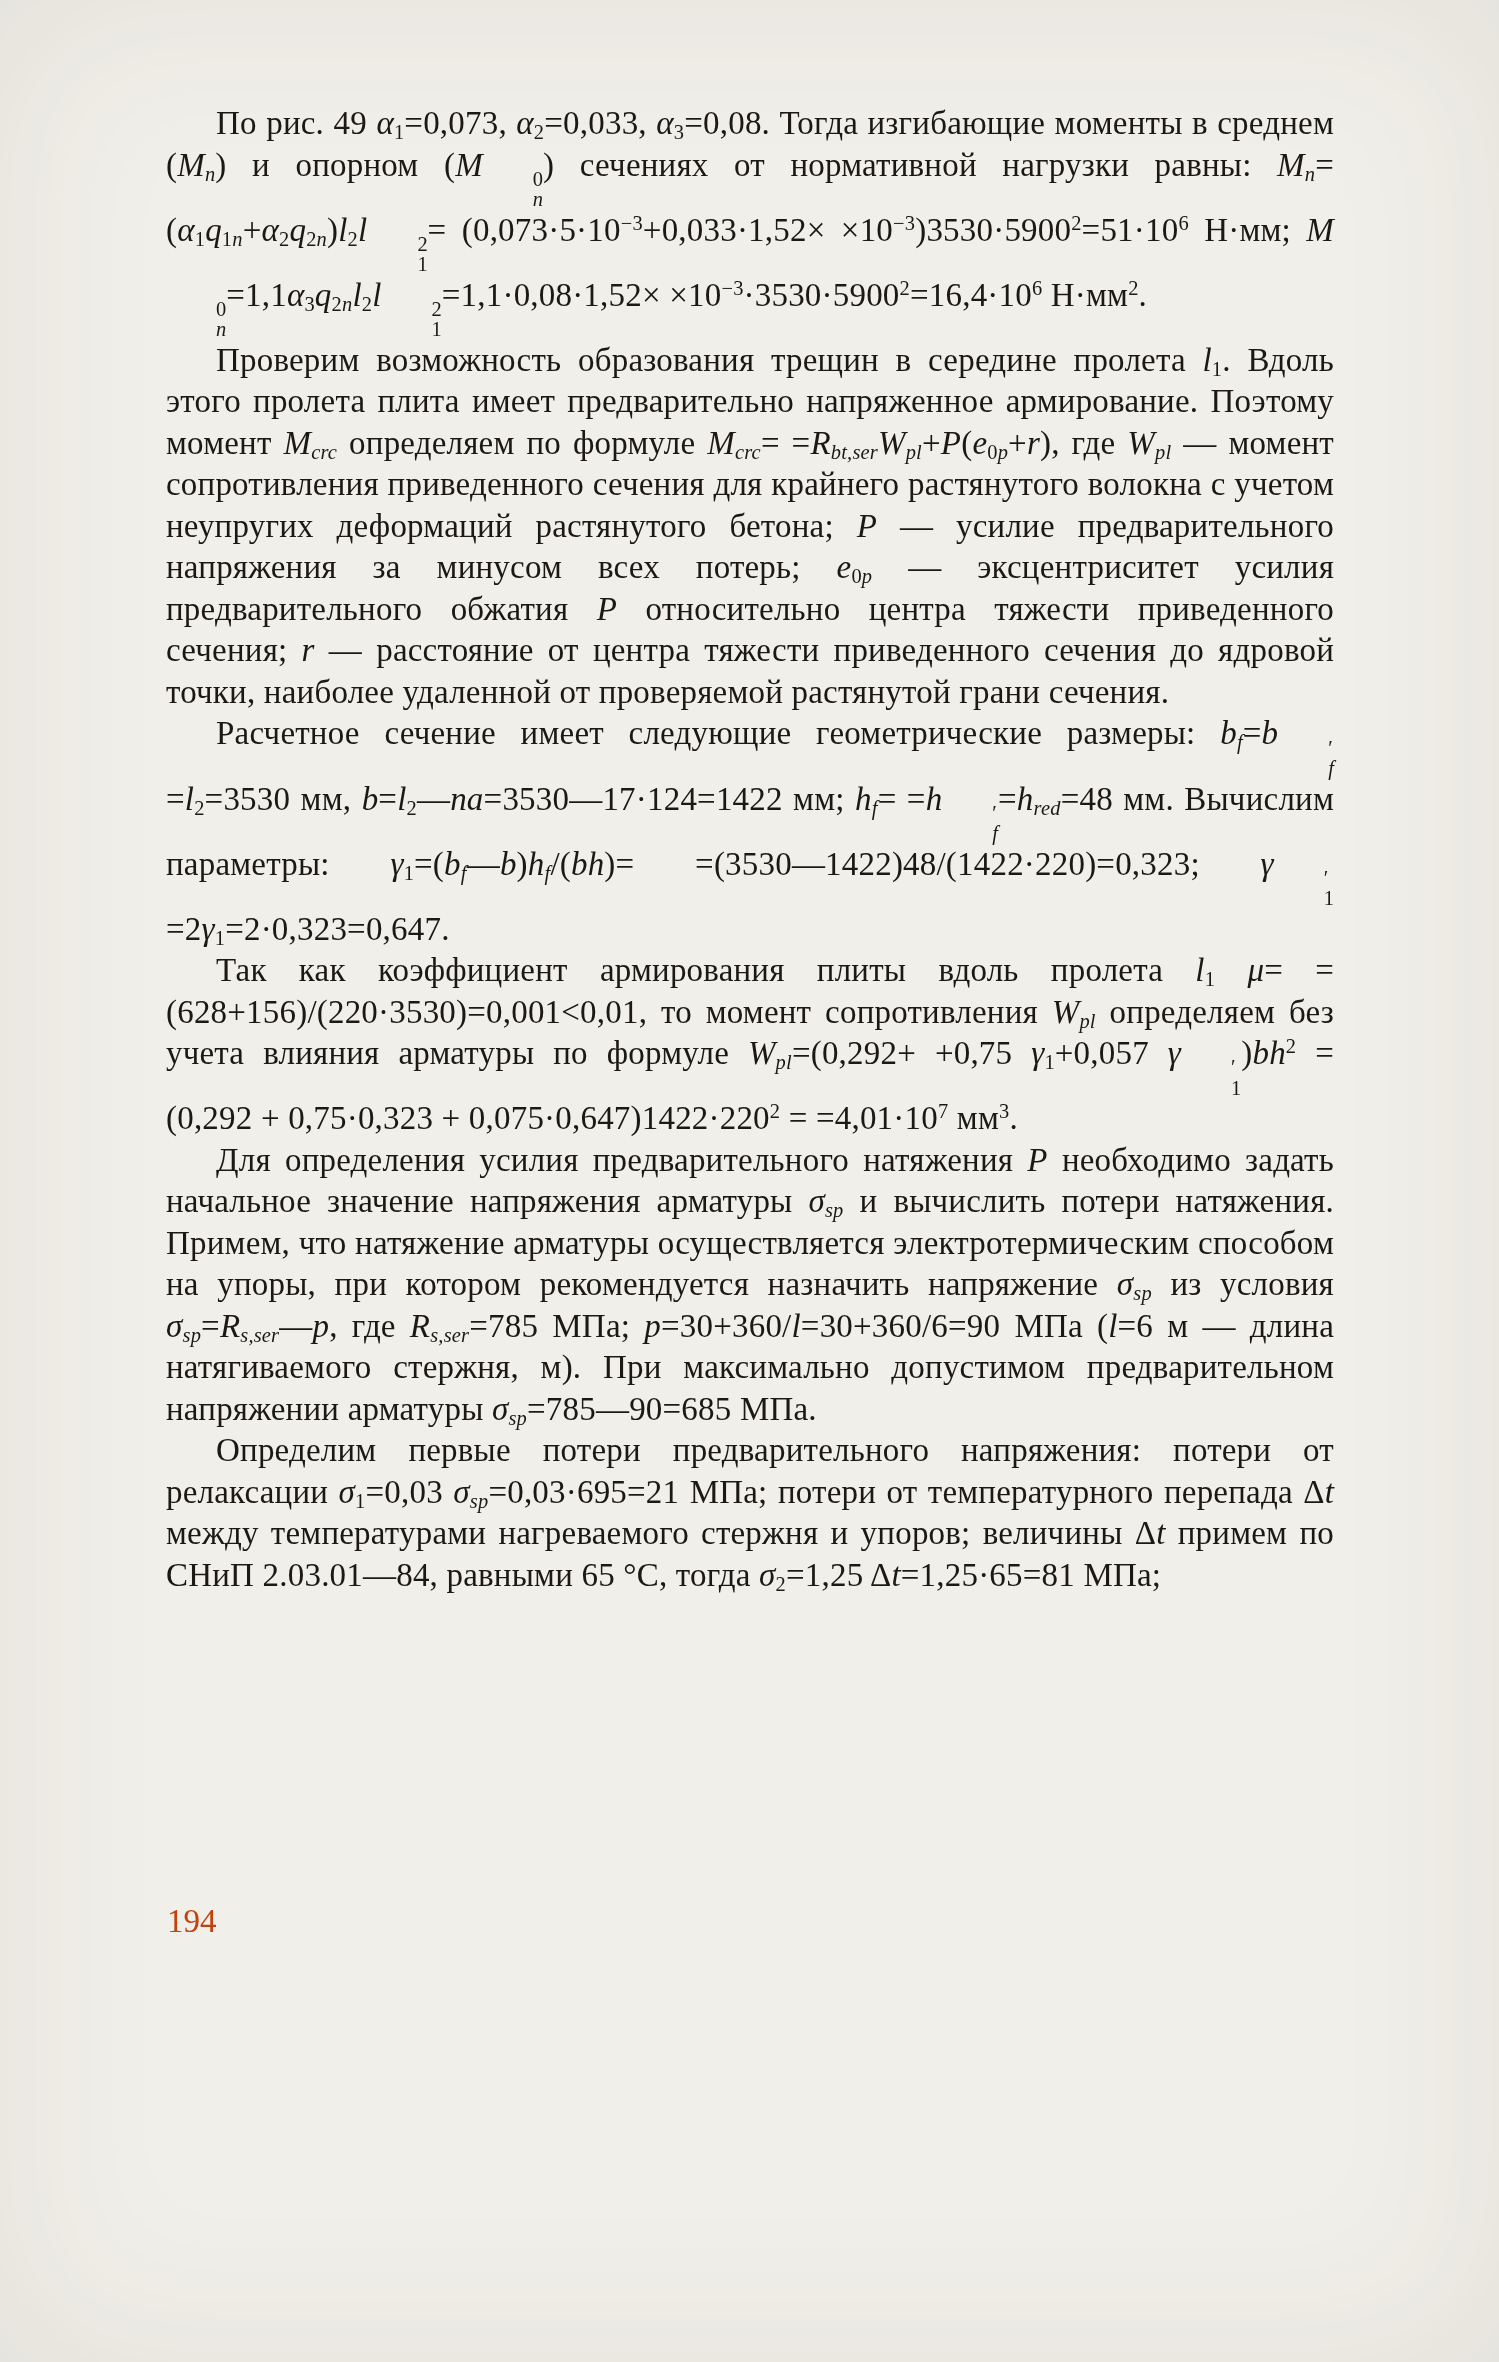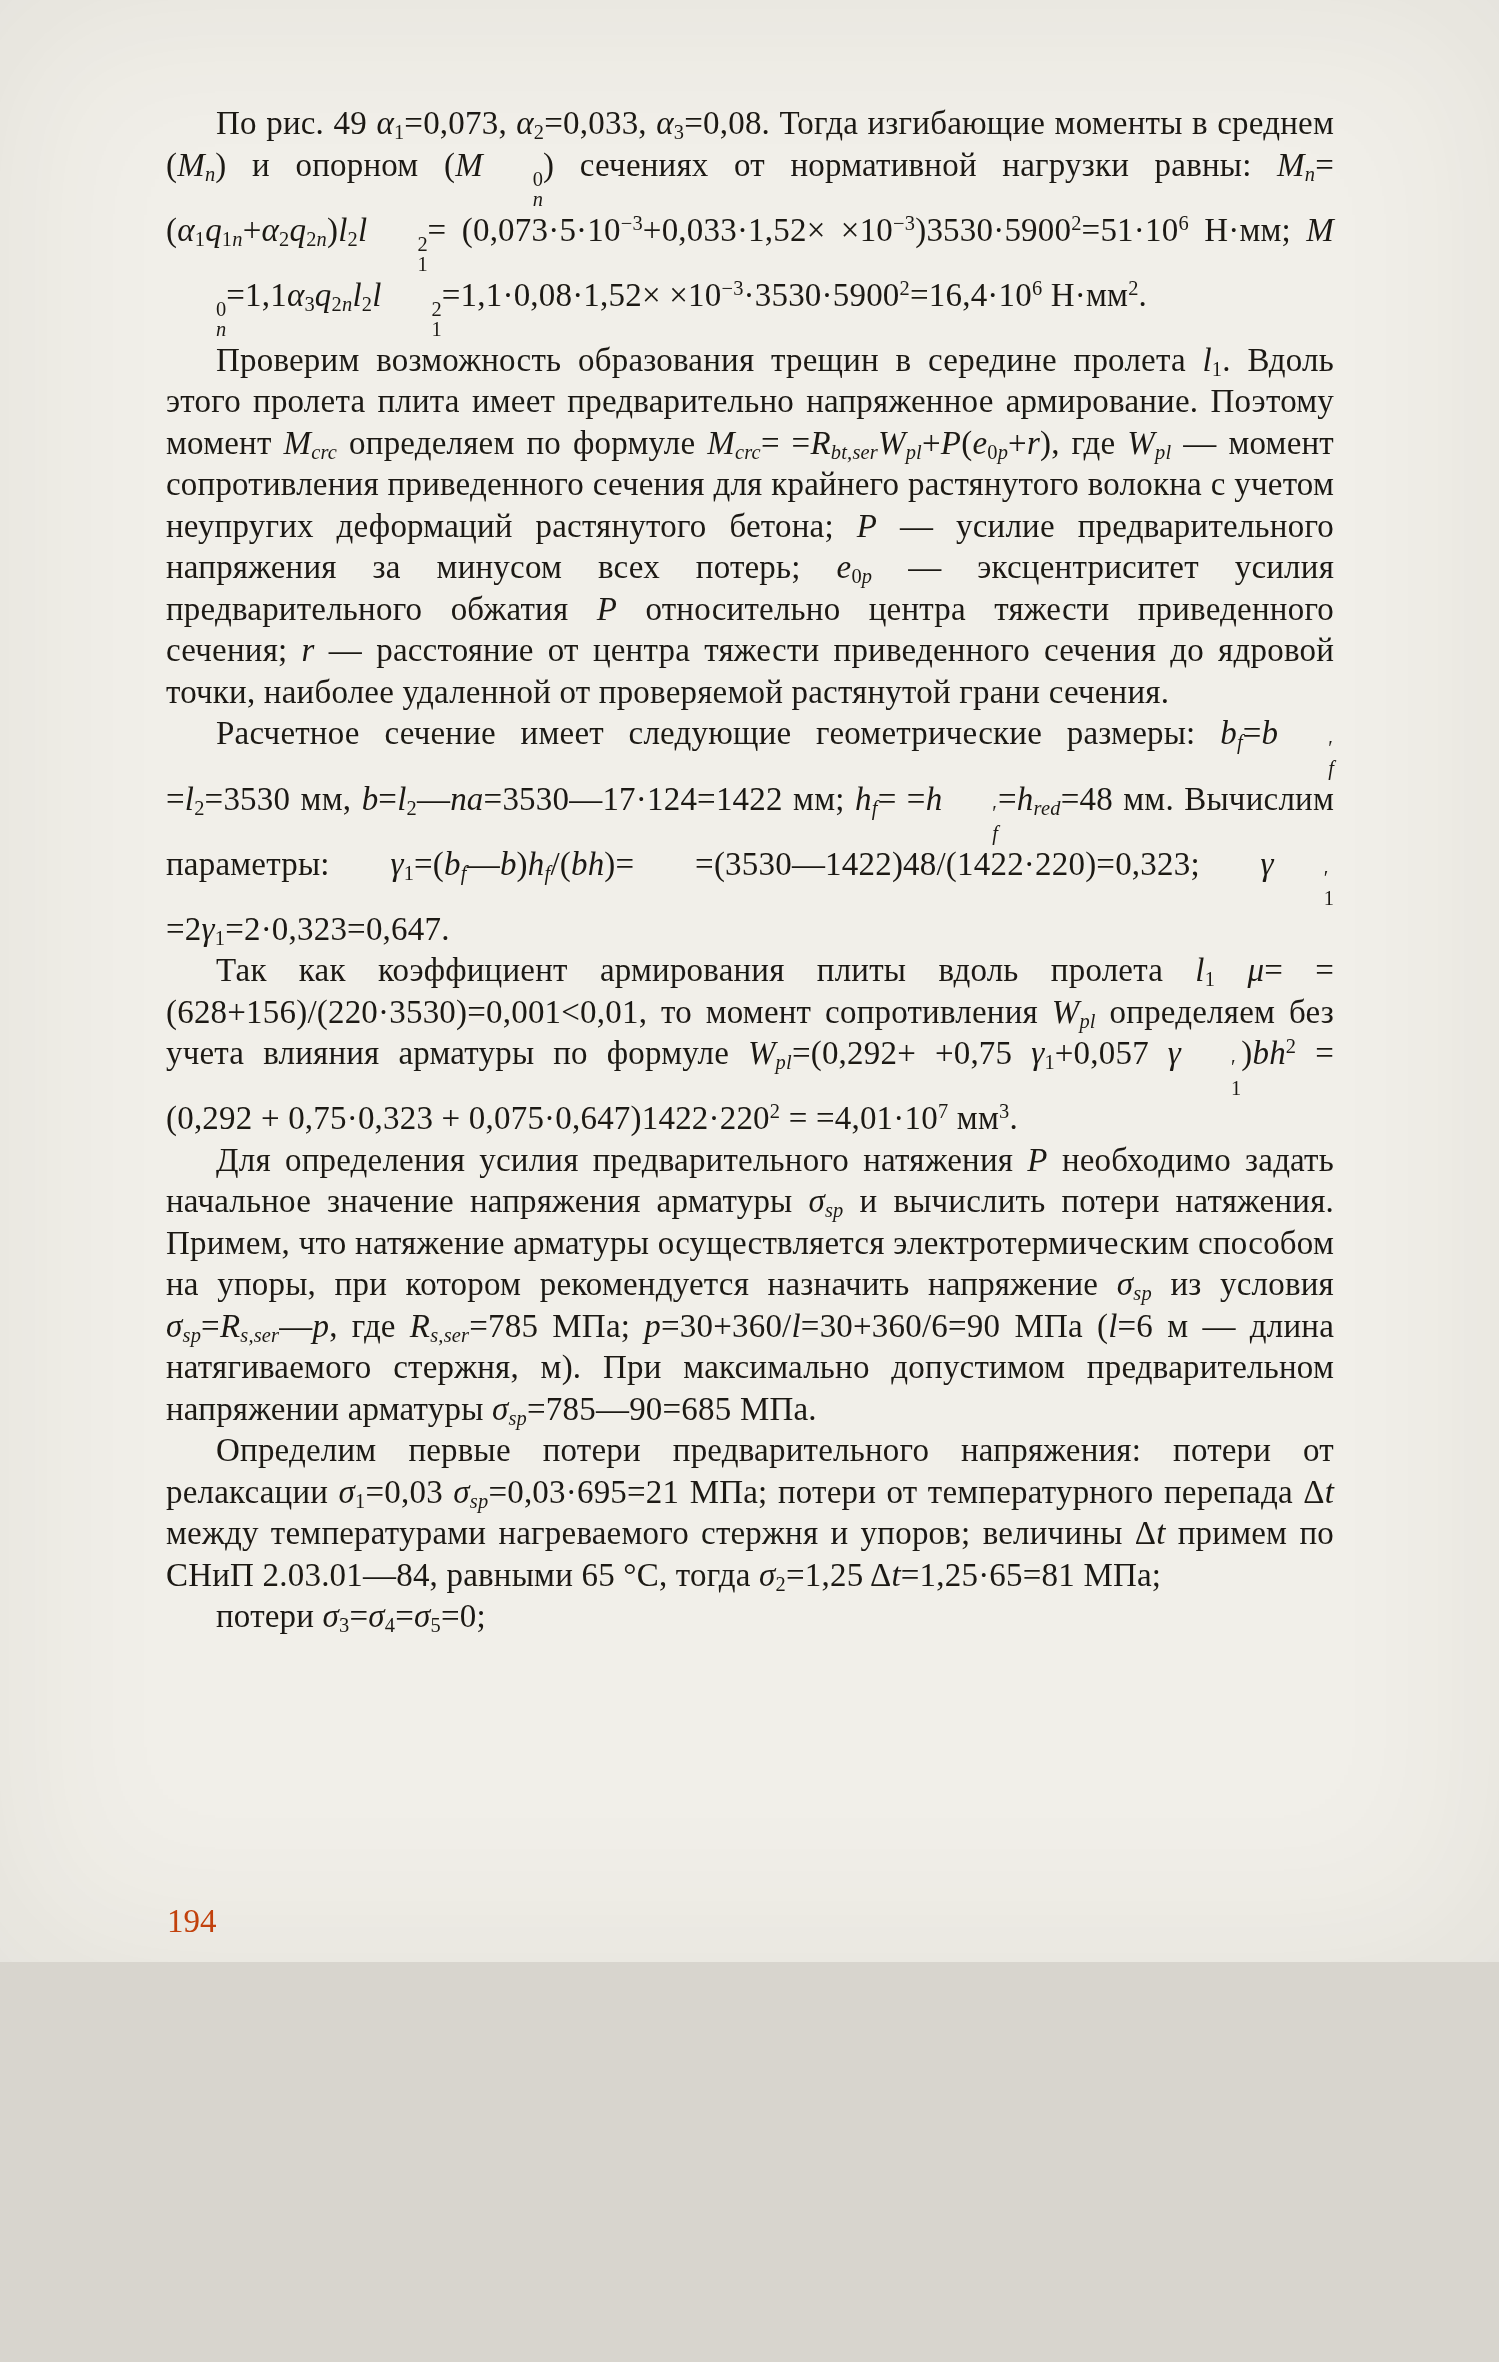--- a/index.html
+++ b/index.html
@@ -1,19 +1,19 @@
 <!DOCTYPE html>
 <html><head>
 <meta charset="utf-8">
 <style>
   html,body{margin:0;padding:0;}
   body{background:#d8d5ce;}
   .page{
     position:relative;
-    width:1499px;height:1962px;
+    width:1499px;height:2362px;
     margin:0 auto;
     background:#f1efe9;
     box-shadow:inset 0 0 180px rgba(70,58,40,0.08);
     overflow:hidden;
   }
   .text-block{
     position:absolute;
     left:166px;top:103px;width:1168px;
     font-family:"Liberation Serif","DejaVu Serif",serif;
     font-size:33px;line-height:41.5px;
@@ -67,16 +67,15 @@
         </span>=<i>h<sub>red</sub></i>=48 мм. Вычислим параметры: <i>γ</i><sub>1</sub>=(<i>b<sub>f</sub></i>—<i>b</i>)<i>h<sub>f</sub></i>/(<i>bh</i>)= =(3530—1422)48/(1422·220)=0,323; <i>γ</i><span class="ss">
           <span>′</span>
           <span>1</span>
         </span>=2<i>γ</i><sub>1</sub>=2·0,323=0,647.</p>
     <p class="para">Так как коэффициент армирования плиты вдоль пролета <i>l</i><sub>1</sub> <i>μ</i>= =(628+156)/(220·3530)=0,001&lt;0,01, то момент сопротивления <i>W<sub>pl</sub></i> определяем без учета влияния арматуры по формуле <i>W<sub>pl</sub></i>=(0,292+ +0,75 <i>γ</i><sub>1</sub>+0,057 <i>γ</i><span class="ss">
           <span>′</span>
           <span>1</span>
         </span>)<i>bh</i><sup>2</sup> = (0,292 + 0,75·0,323 + 0,075·0,647)1422·220<sup>2</sup> = =4,01·10<sup>7</sup> мм<sup>3</sup>.</p>
     <p class="para">Для определения усилия предварительного натяжения <i>P</i> необходимо задать начальное значение напряжения арматуры <i>σ<sub>sp</sub></i> и вычислить потери натяжения. Примем, что натяжение арматуры осуществляется электротермическим способом на упоры, при котором рекомендуется назначить напряжение <i>σ<sub>sp</sub></i> из условия <i>σ<sub>sp</sub></i>=<i>R<sub>s,ser</sub></i>—<i>p</i>, где <i>R<sub>s,ser</sub></i>=785 МПа; <i>p</i>=30+360/<i>l</i>=30+360/6=90 МПа (<i>l</i>=6 м — длина натягиваемого стержня, м). При максимально допустимом предварительном напряжении арматуры <i>σ<sub>sp</sub></i>=785—90=685 МПа.</p>
     <p class="para">Определим первые потери предварительного напряжения: потери от релаксации <i>σ</i><sub>1</sub>=0,03 <i>σ<sub>sp</sub></i>=0,03·695=21 МПа; потери от температурного перепада Δ<i>t</i> между температурами нагреваемого стержня и упоров; величины Δ<i>t</i> примем по СНиП 2.03.01—84, равными 65 °С, тогда <i>σ</i><sub>2</sub>=1,25 Δ<i>t</i>=1,25·65=81 МПа;</p>
-    <p class="para">потери <i>σ</i><sub>3</sub>=<i>σ</i><sub>4</sub>=<i>σ</i><sub>5</sub>=0;</p>
   </div>
   <div class="page-number">194</div>
 </div>
 
 </body></html>

